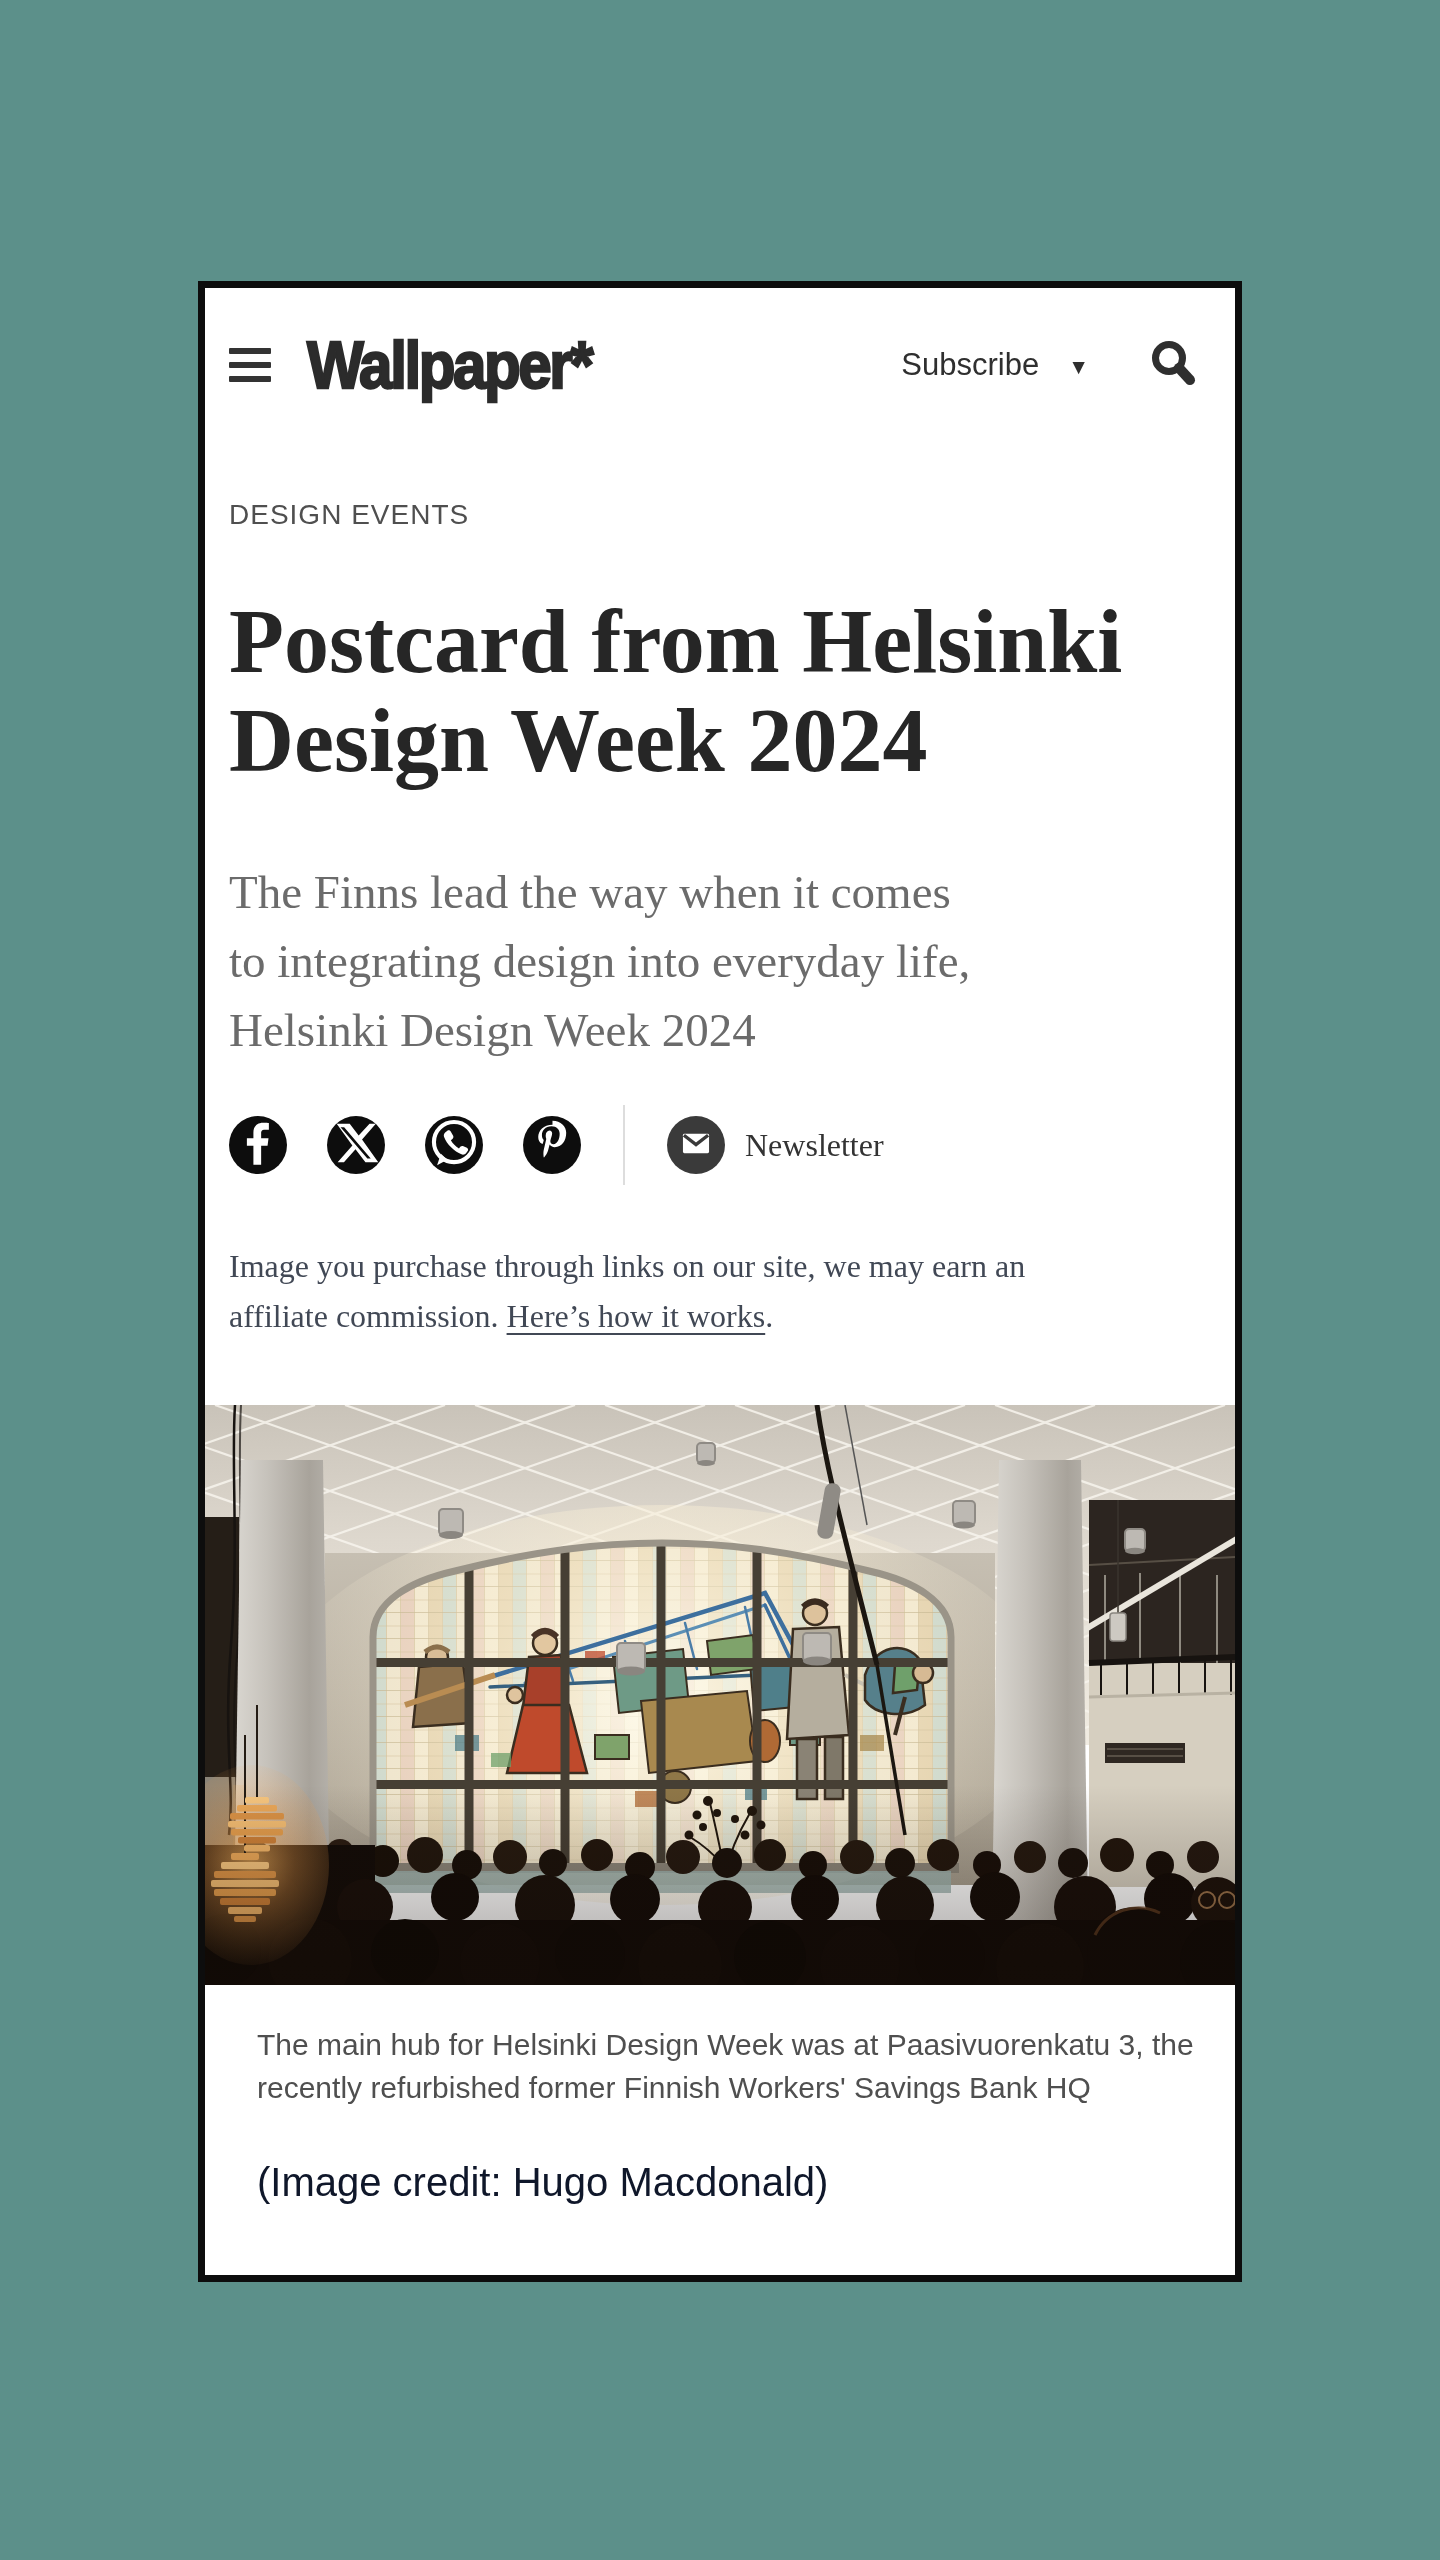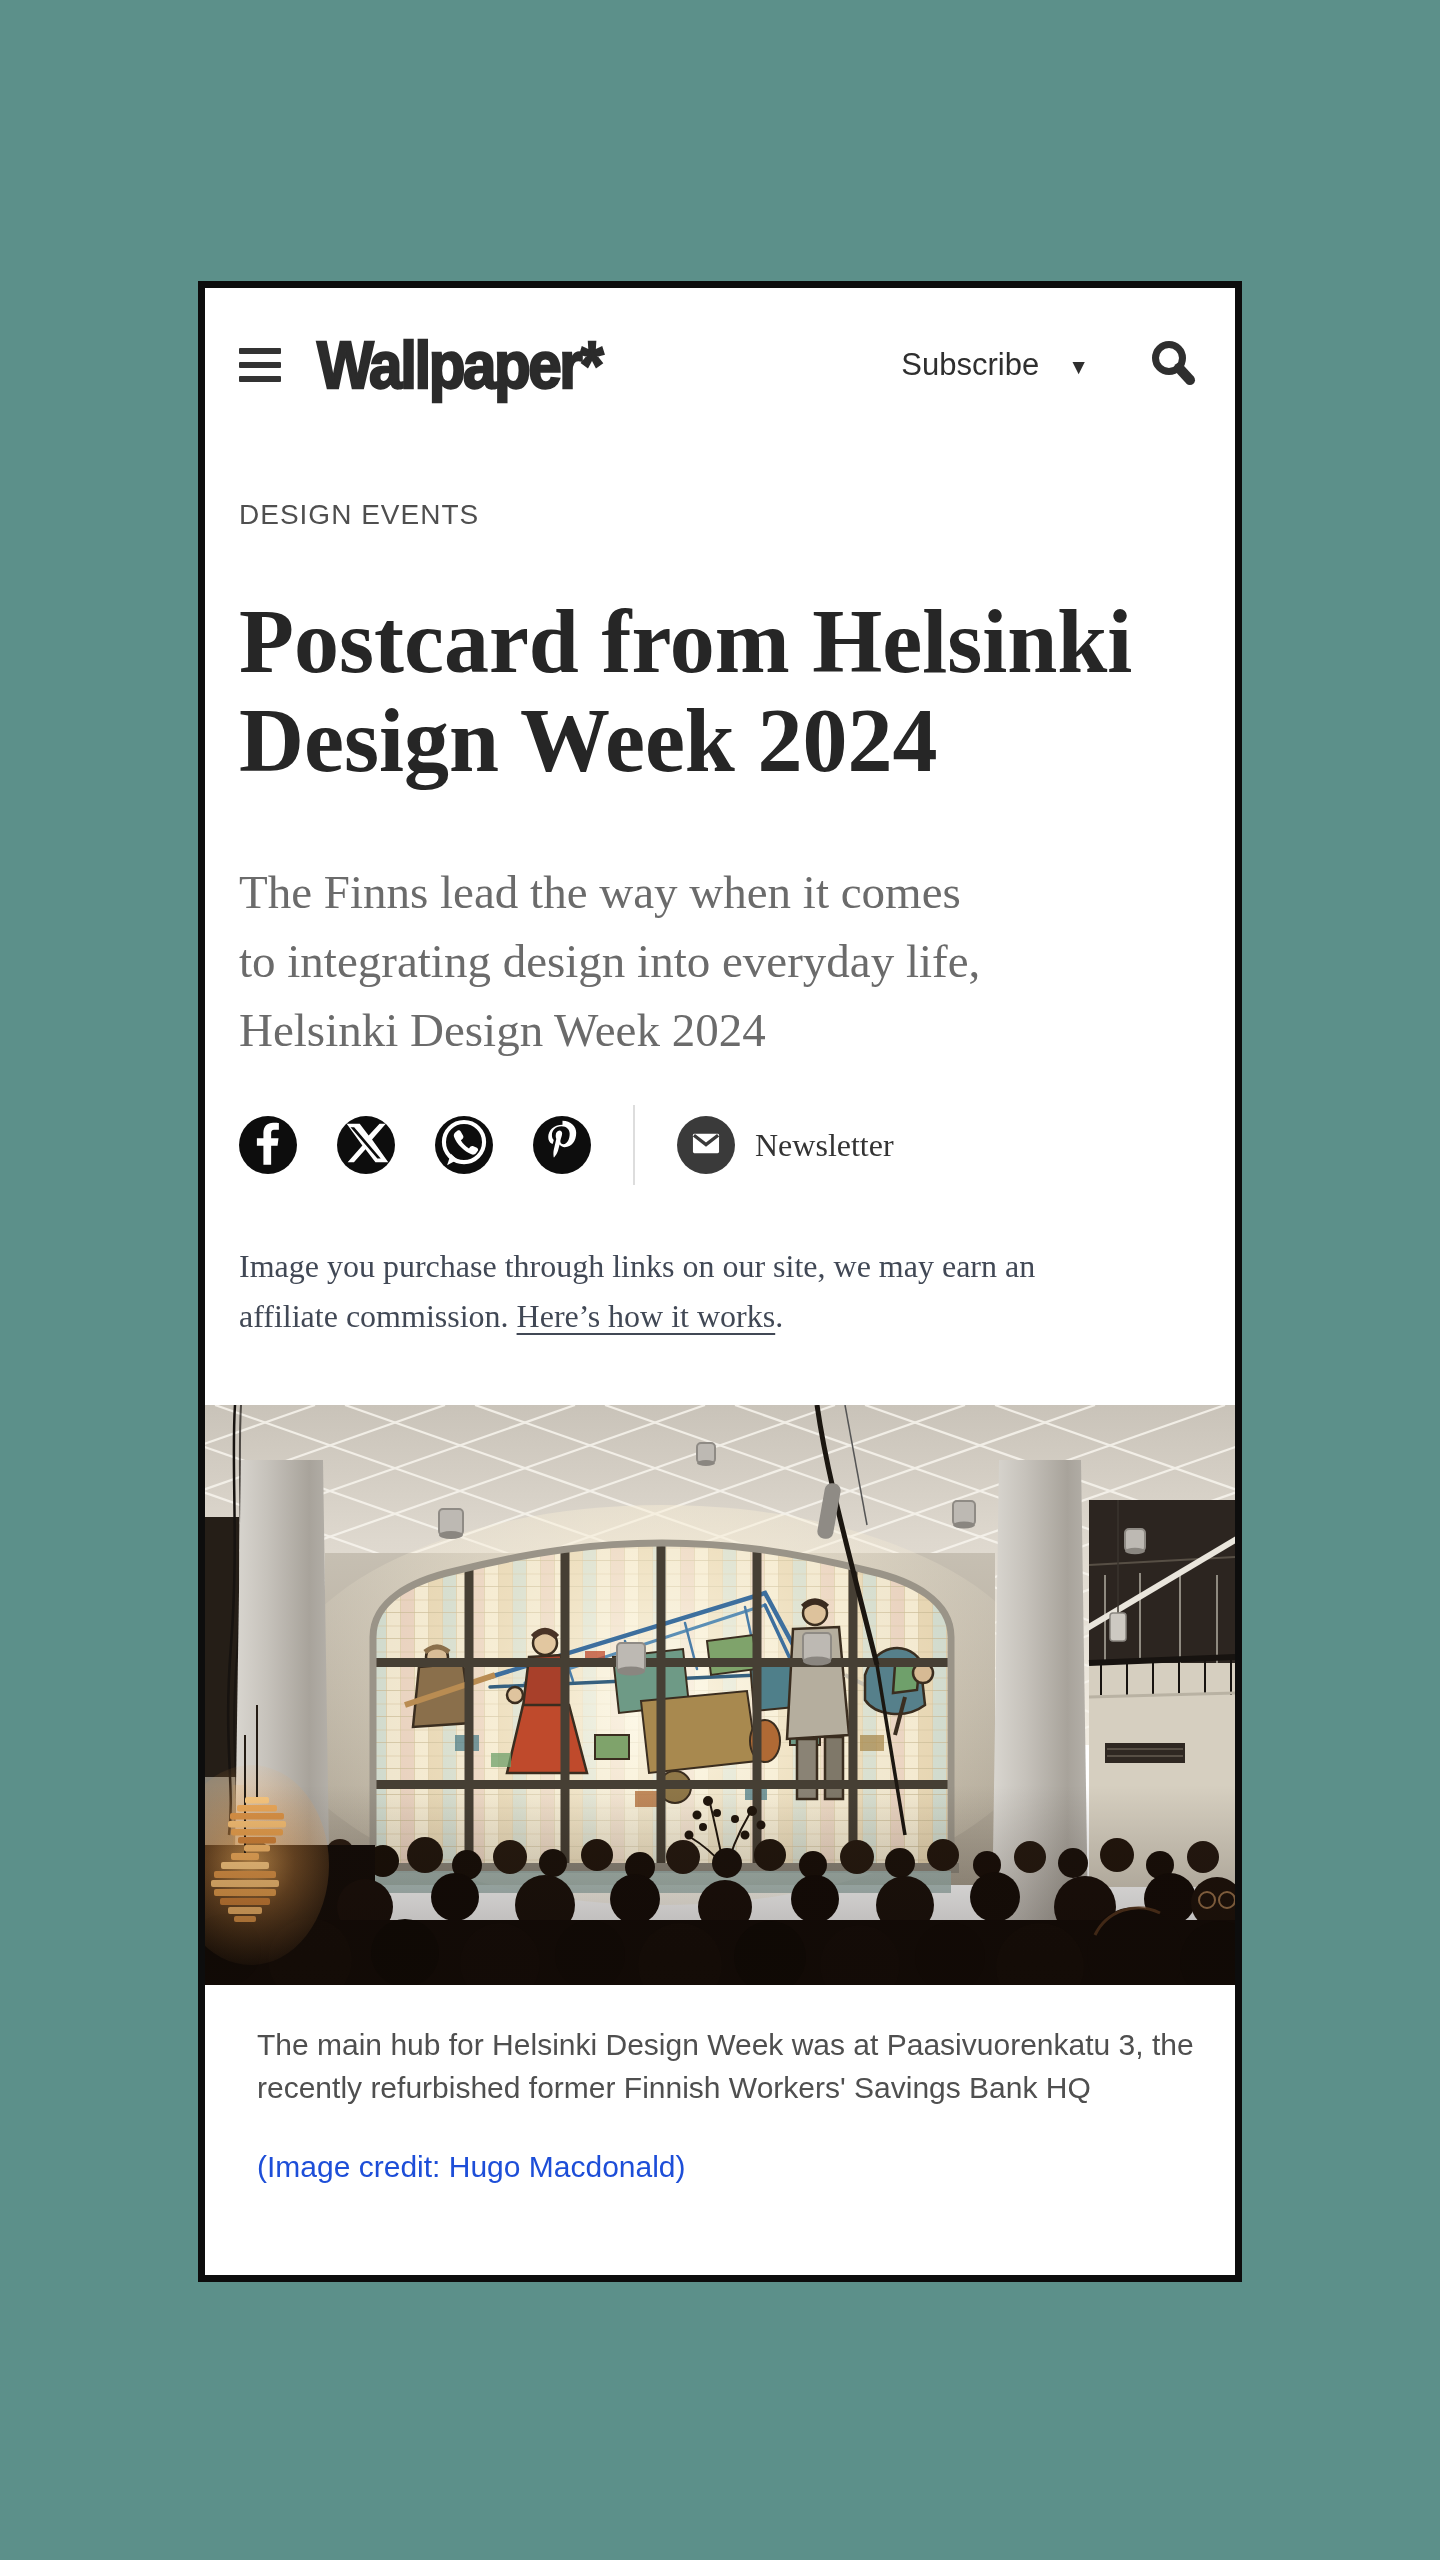--- a/index.html
+++ b/index.html
@@ -6,21 +6,21 @@
   .stage{
     position:relative;width:1440px;height:2560px;
     background:#5C908A;overflow:hidden;
     font-family:"Liberation Sans",sans-serif;
   }
   .card{
     position:absolute;left:198px;top:281px;width:1044px;height:2001px;
     background:#ffffff;border:7px solid #0d0d0d;box-sizing:border-box;
     overflow:hidden;
   }
-  .pad{padding-left:34px;padding-right:34px}
+  .pad{padding-left:24px;padding-right:34px}
 
   
   .hdr{margin-top:42px;height:70px;display:flex;align-items:center;justify-content:space-between}
   .hdr-left{display:flex;align-items:center;gap:36px}
   .burger{display:flex;flex-direction:column;gap:8px;width:42px;cursor:pointer}
   .burger .bar{height:6px;background:#333;border-radius:1px}
   .logo{
     font-weight:700;font-size:62px;color:#2b2b2b;letter-spacing:-2.5px;
     -webkit-text-stroke:2.2px #2b2b2b;
     display:inline-block;transform:scale(.97,1.08);transform-origin:left center;
@@ -46,21 +46,21 @@
   .sbtn.news{background:#3a3a3a}
   .news-lbl{font-family:"Liberation Serif",serif;font-size:32px;color:#333}
   .disclosure{margin-top:56px;font-family:"Liberation Serif",serif;
         font-size:32px;line-height:50px;color:#414855}
   .disclosure a{color:#414855;text-decoration:underline;text-underline-offset:6px;text-decoration-thickness:2px;cursor:pointer}
 
   
   .hero{margin-top:64px;width:1030px;height:580px;overflow:hidden;line-height:0}
   .caption-block{padding:38px 40px 0 52px}
   .caption{font-size:30px;line-height:43px;color:#4f4f4f}
-  .credit{margin-top:36px;font-size:30px;line-height:43px;color:#1d4ed8}
+  .credit{margin-top:52px;font-size:40px;line-height:43px;color:#0f172a}
 </style>
 </head>
 <body>
 
 <div class="stage">
   <div class="card">
 
     <div class="hdr pad">
       <div class="hdr-left">
         <div class="burger">

